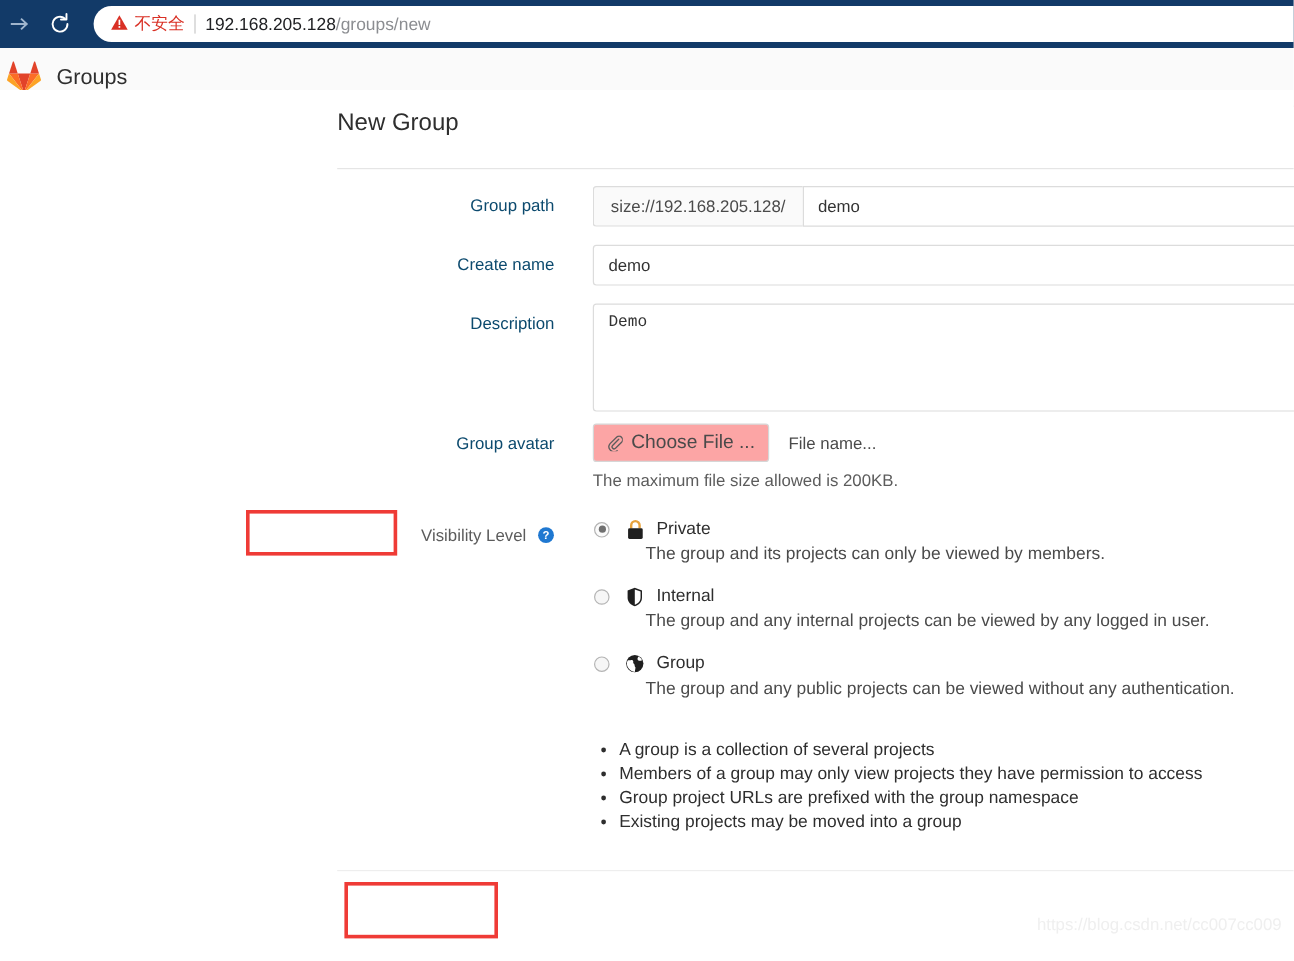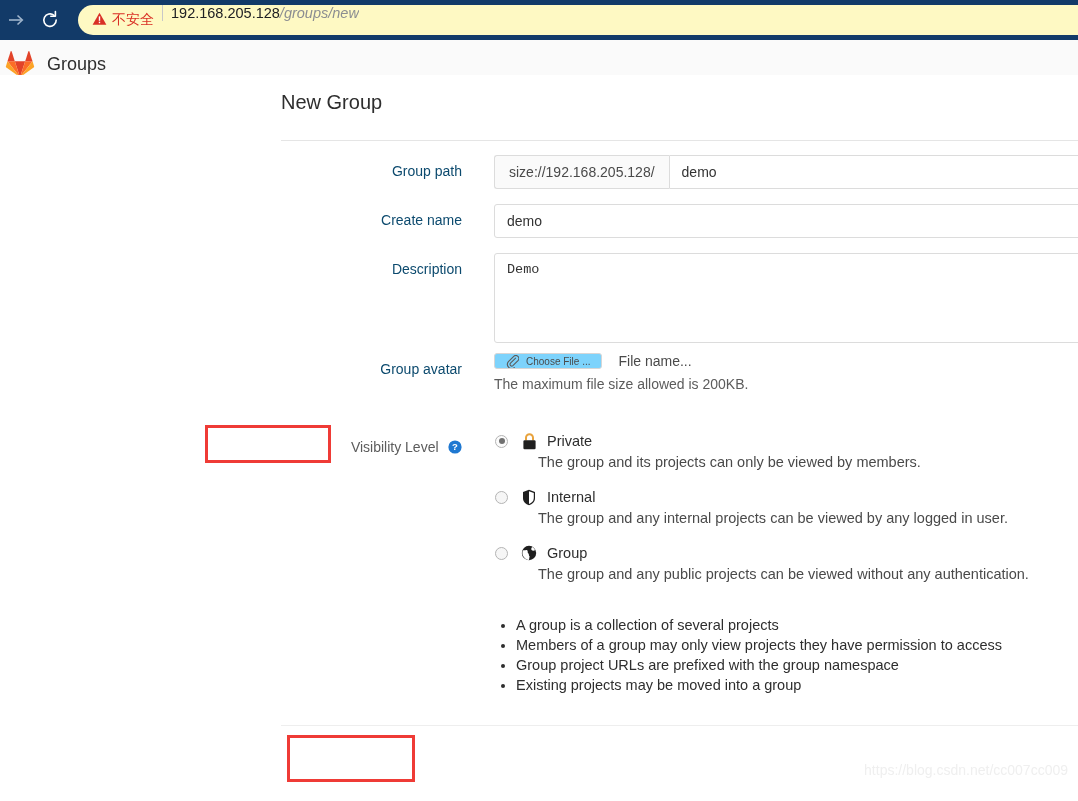--- a/index.html
+++ b/index.html
@@ -34,23 +34,24 @@
     justify-content: center;
     flex: none;
   }
   #forward-btn { margin-left: 2px; }
   #reload-btn  { margin-left: 6px; }
 
   #url-bar {
     margin-left: 14px;
     height: 30px;
     flex: 1 1 auto;
-    background: #fef9c3;
+    background: #ffffff;
     border-radius: 15px 0 0 15px;
     display: flex;
+    align-items: center;
     padding-left: 14px;
     font-size: 14px;
     overflow: hidden;
   }
   #security-warning {
     display: flex;
     align-items: center;
     flex: none;
   }
   #warning-triangle { flex: none; }
@@ -65,21 +66,21 @@
     height: 16px;
     background: #c8c8c8;
     margin: 0 8px;
     flex: none;
   }
   #url-text {
     white-space: nowrap;
     overflow: hidden;
   }
   #url-host { color: #202124; font-size: 14.5px; }
-  #url-path { color: #8b8d91; font-size: 14.5px; font-style: italic; }
+  #url-path { color: #8b8d91; font-size: 14.5px; }
 
   
   #gitlab-header {
     position: absolute;
     top: 40px; left: 0;
     width: 1078px;
     height: 48px;
     background: #fafafa;
     border-bottom: 1px solid #e5e5e5;
     display: flex;
@@ -212,28 +213,28 @@
     line-height: 1.4;
   }
 
   
   #group-avatar-row { top: 278px; }
   #avatar-controls {
     display: flex;
     align-items: center;
   }
   #choose-file-button {
-    height: 16px;
-    background: #7dd3fc;
+    height: 32px;
+    background: #fca5a5;
     border: 1px solid #d6d6d6;
     border-radius: 3px;
     display: flex;
     align-items: center;
     padding: 0 11px;
-    font-size: 10px;
+    font-size: 16px;
     color: #4a4a4a;
     cursor: pointer;
     font-family: "Liberation Sans", sans-serif;
   }
   #paperclip-icon {
     margin-right: 7px;
     display: inline-flex;
     flex: none;
   }
   #file-name-text {

